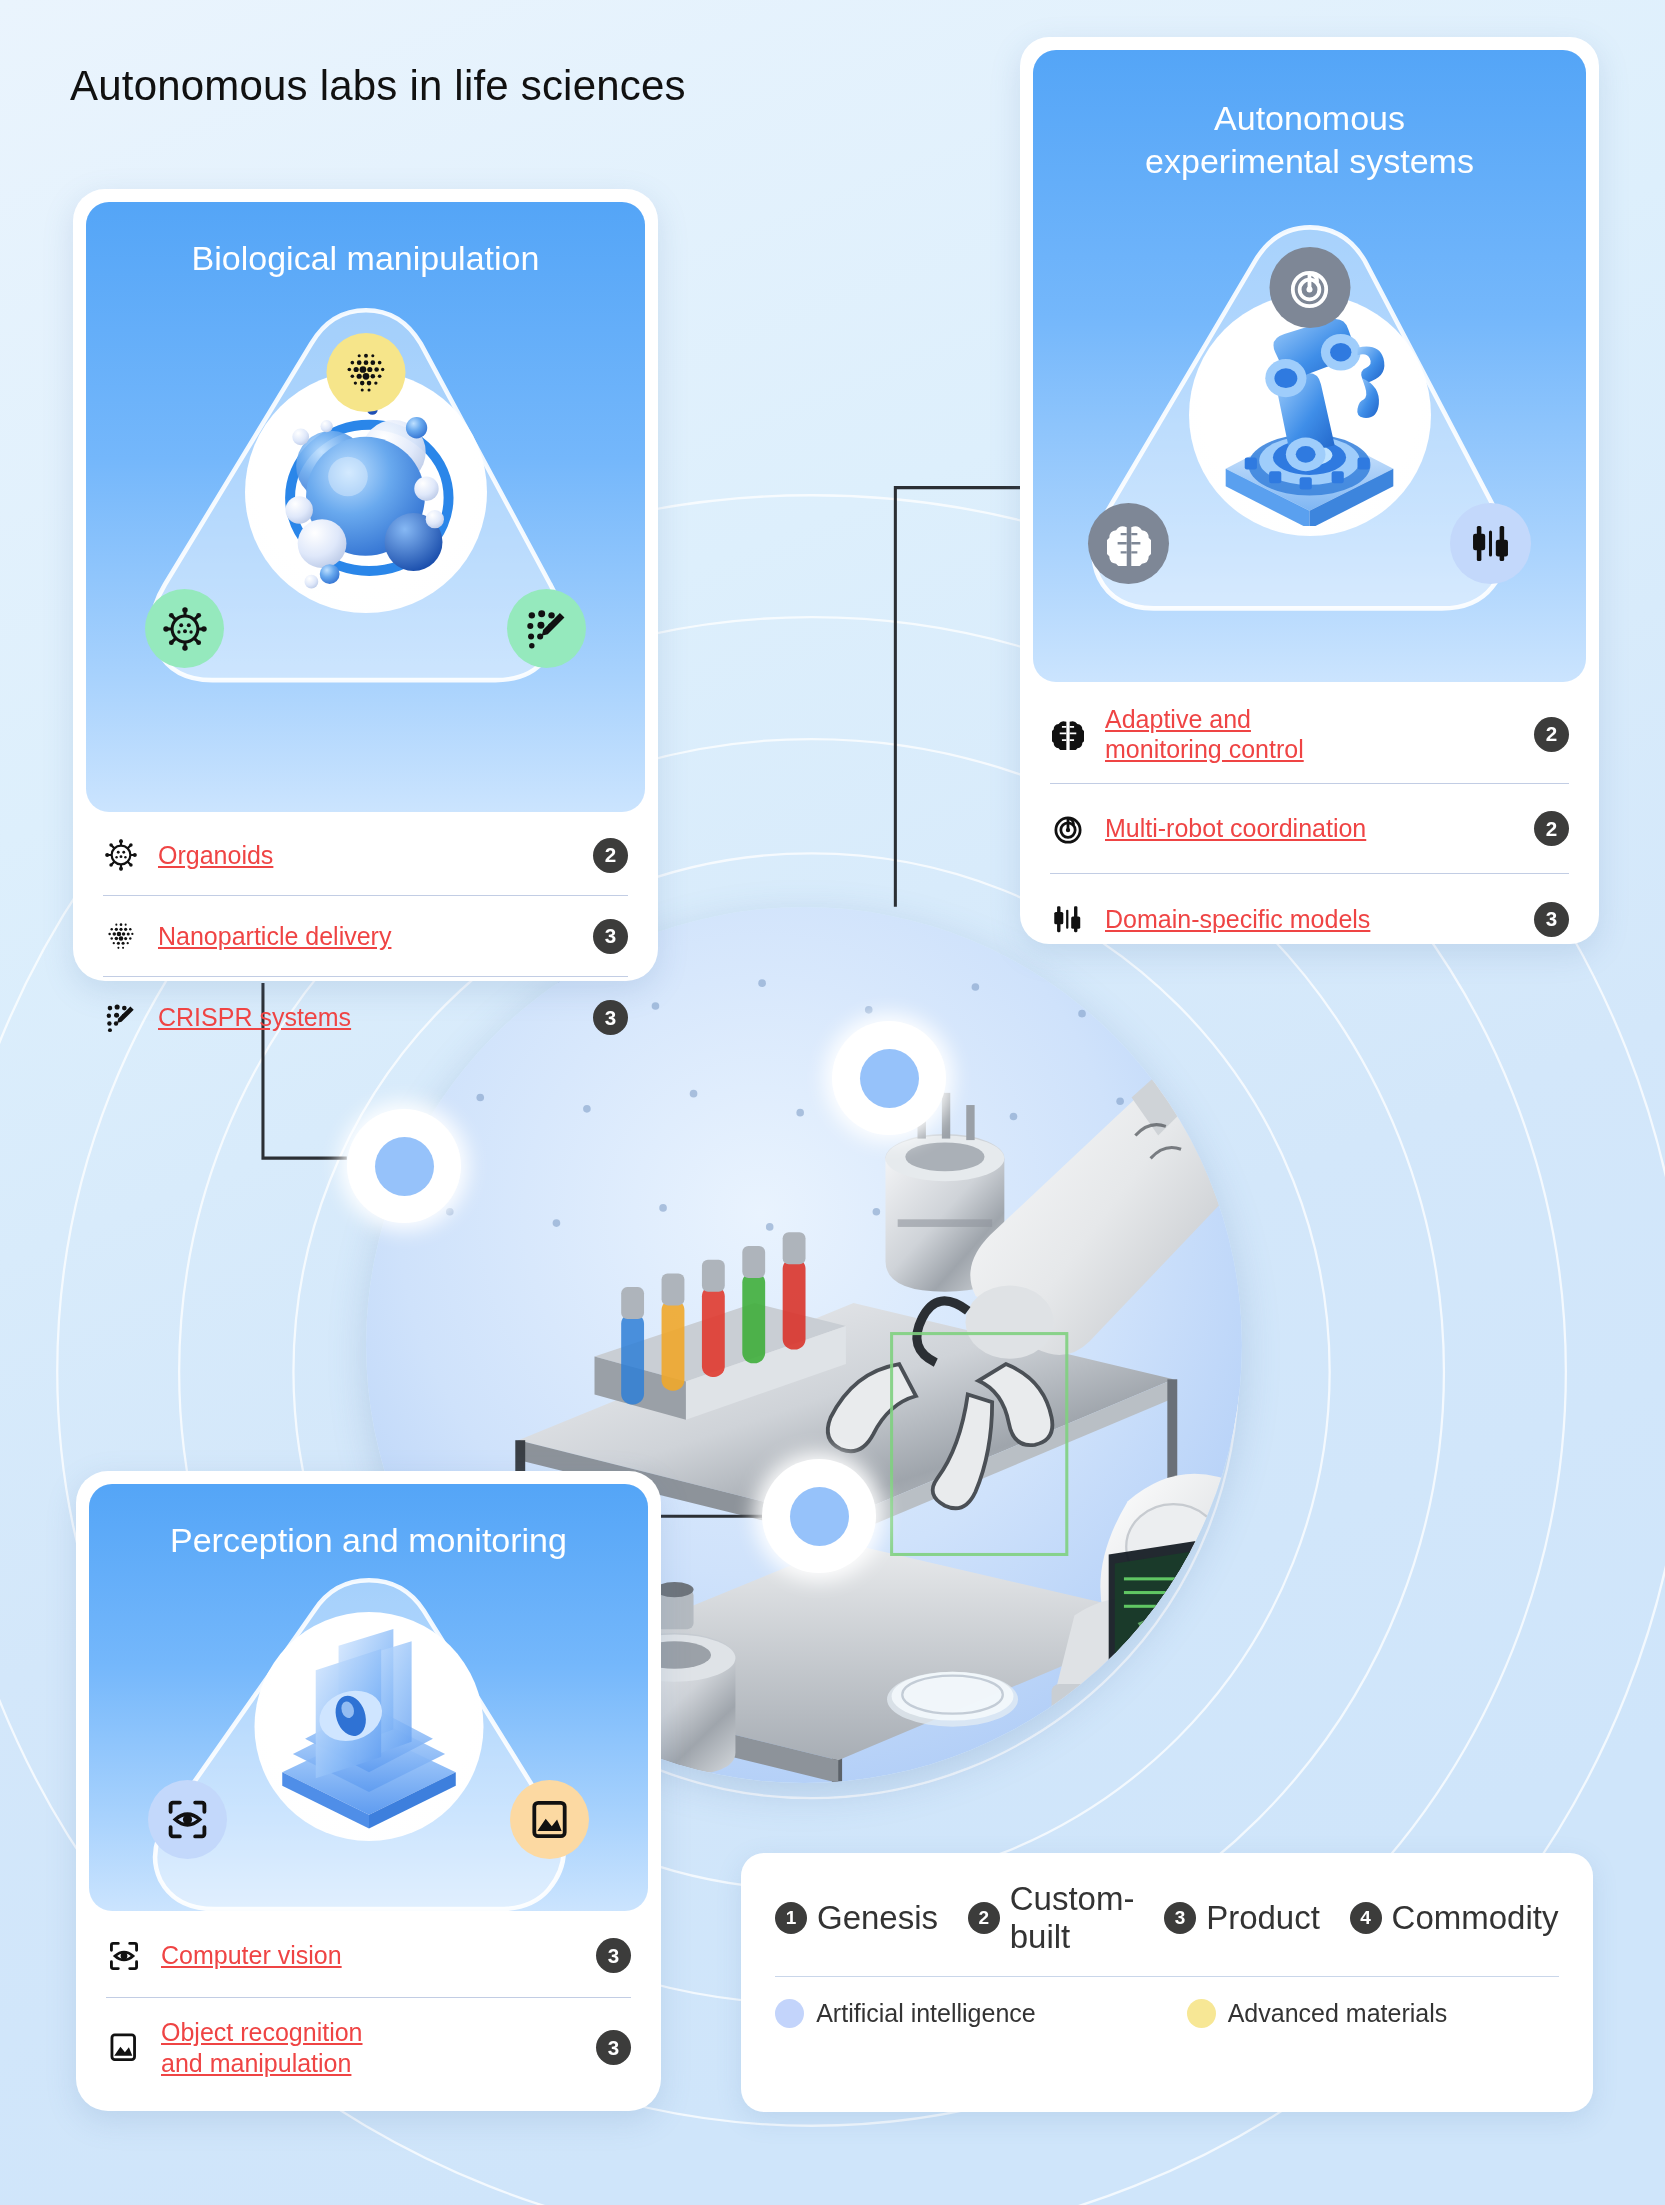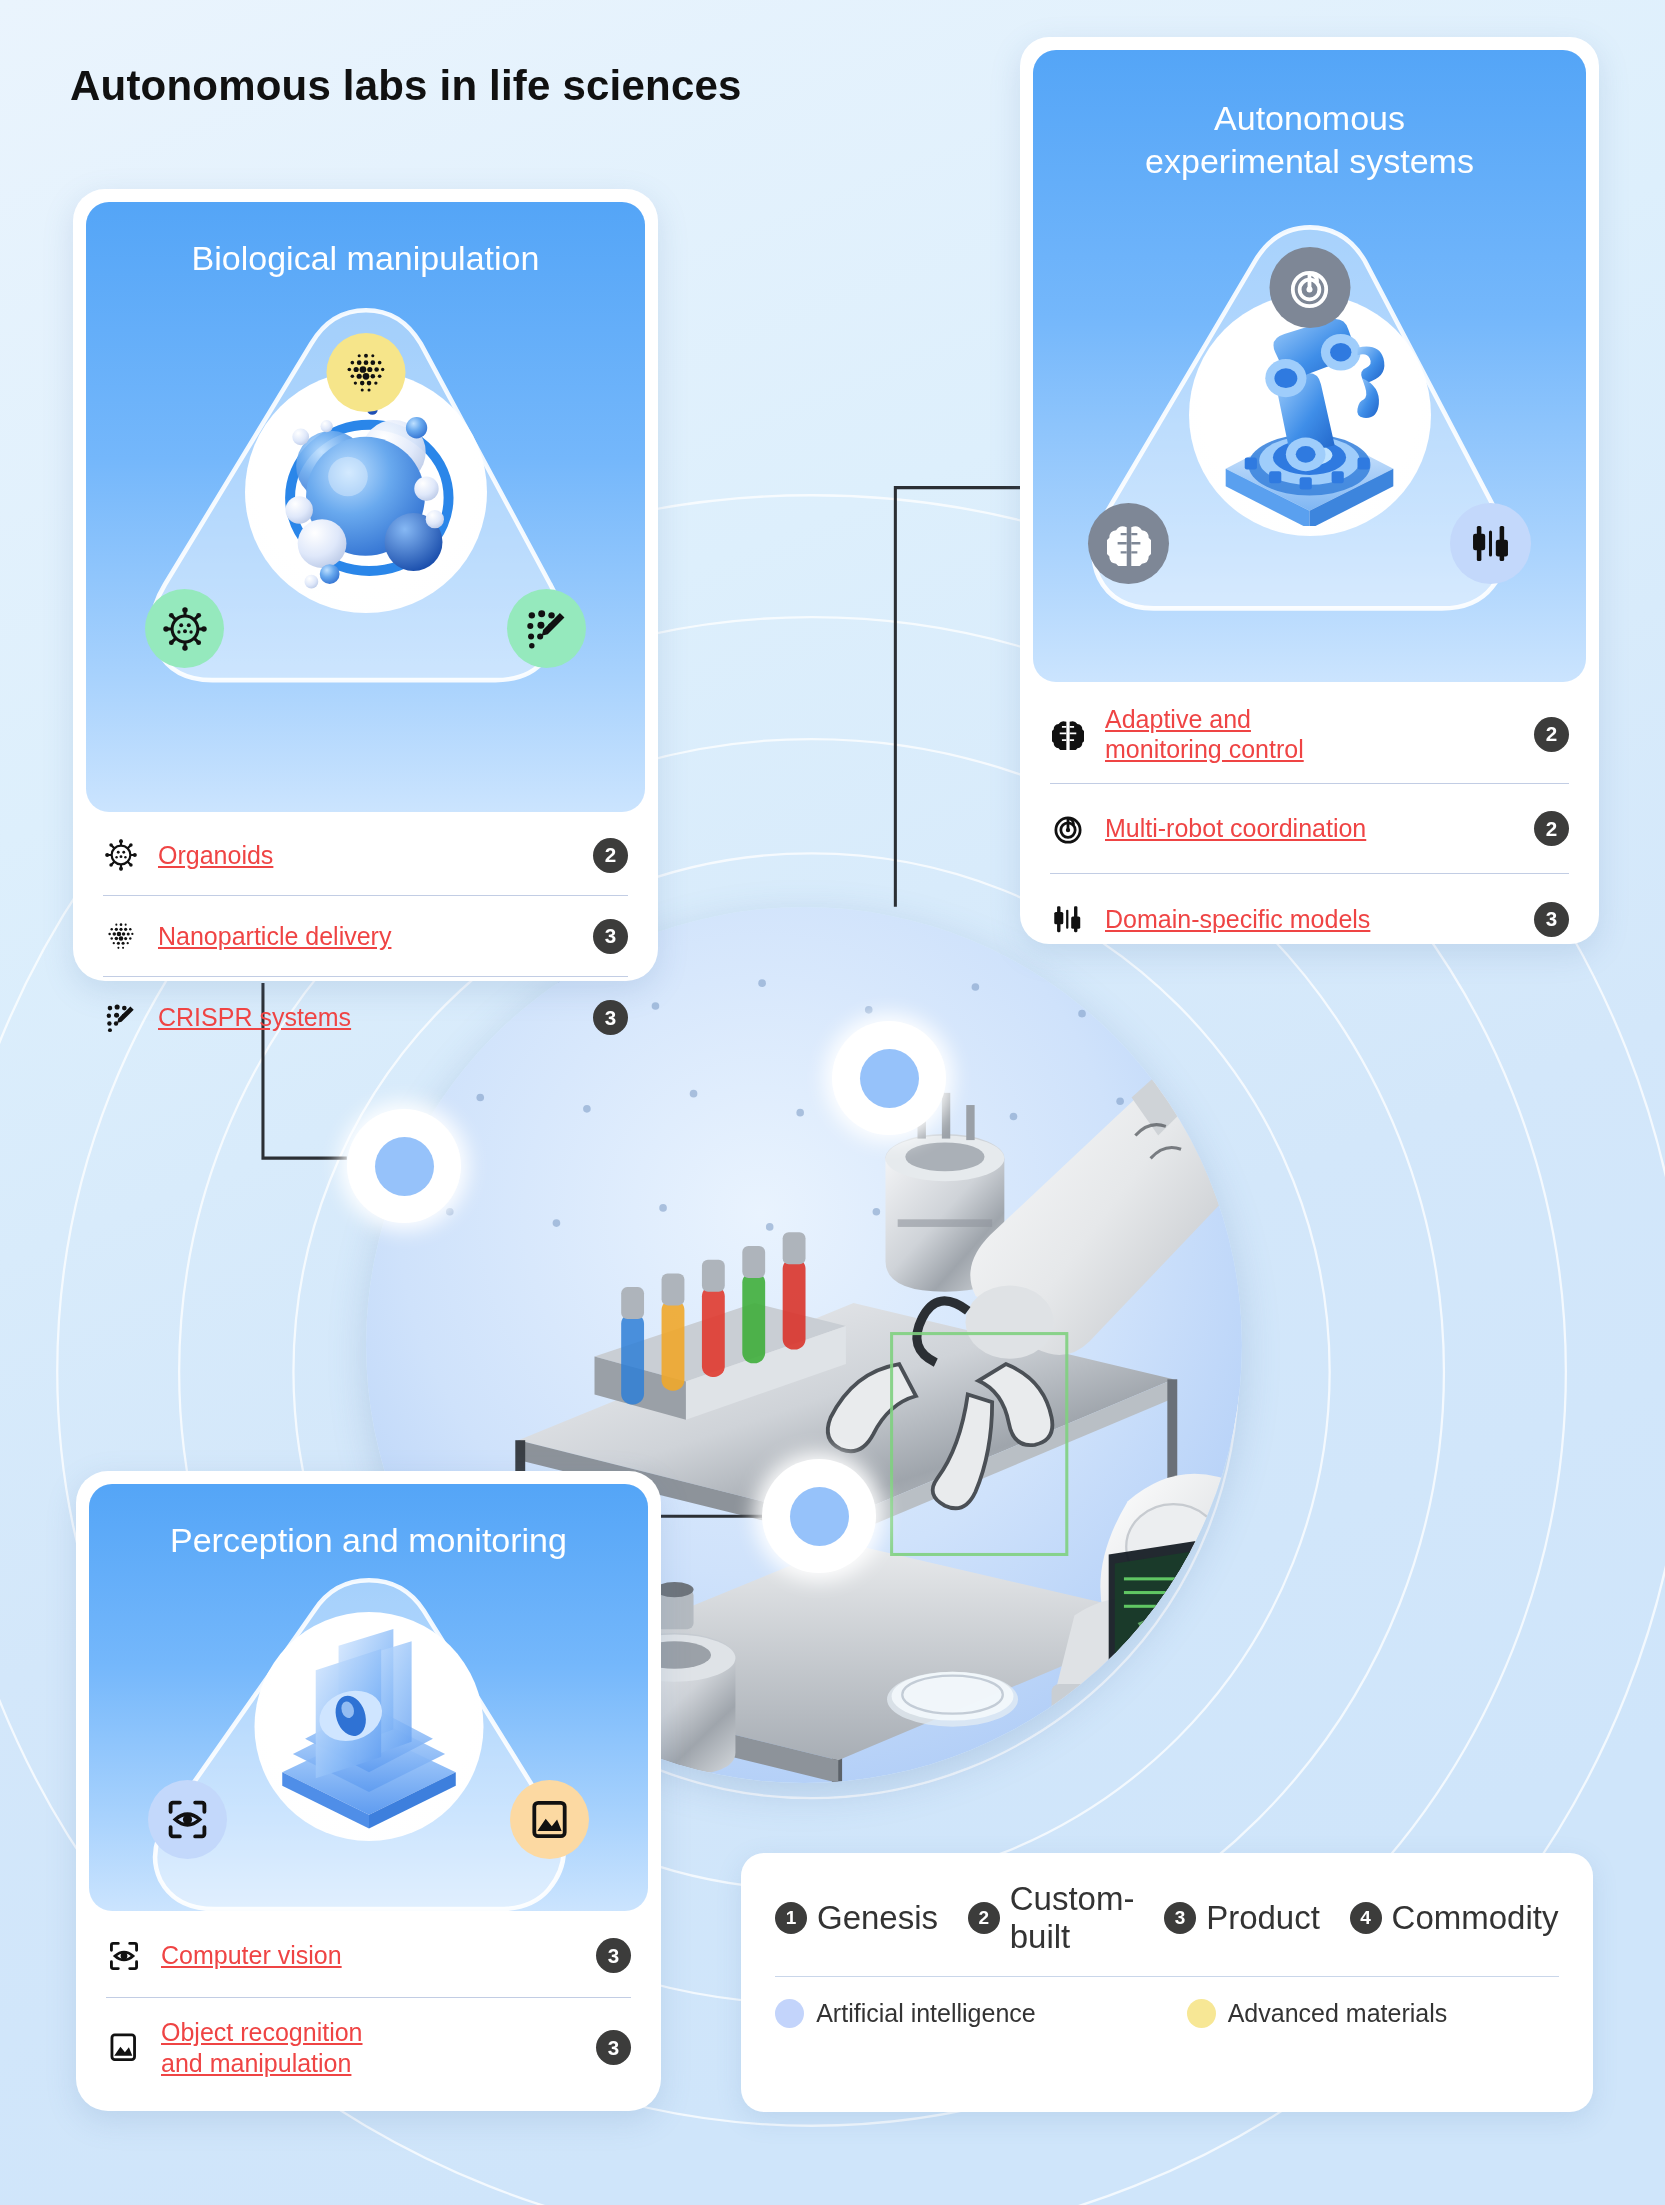--- a/index.html
+++ b/index.html
@@ -3,21 +3,21 @@
 <meta charset="utf-8">
 <style>
   html,body{margin:0;padding:0;}
   body{
     width:1665px;height:2205px;position:relative;overflow:hidden;
     font-family:"Liberation Sans", sans-serif;
     background:linear-gradient(160deg,#e9f4fd 0%,#dceefc 28%,#d3e7fa 60%,#cfe5fa 100%);
   }
   .bgArcs{position:absolute;inset:0;pointer-events:none;}
   .page-title{
-    position:absolute;left:70px;top:62px;font-size:42px;color:#111;letter-spacing:0.2px;font-weight:bold;
+    position:absolute;left:70px;top:62px;font-size:42px;color:#111;letter-spacing:0.2px;
   }
 
   
   .card{
     position:absolute;background:#fff;border-radius:32px;
     box-shadow:0 9.1px 30.5px rgba(90,130,180,.18);
     padding:13px;box-sizing:border-box;
   }
   .card-hero{
     border-radius:23px;position:relative;overflow:hidden;

